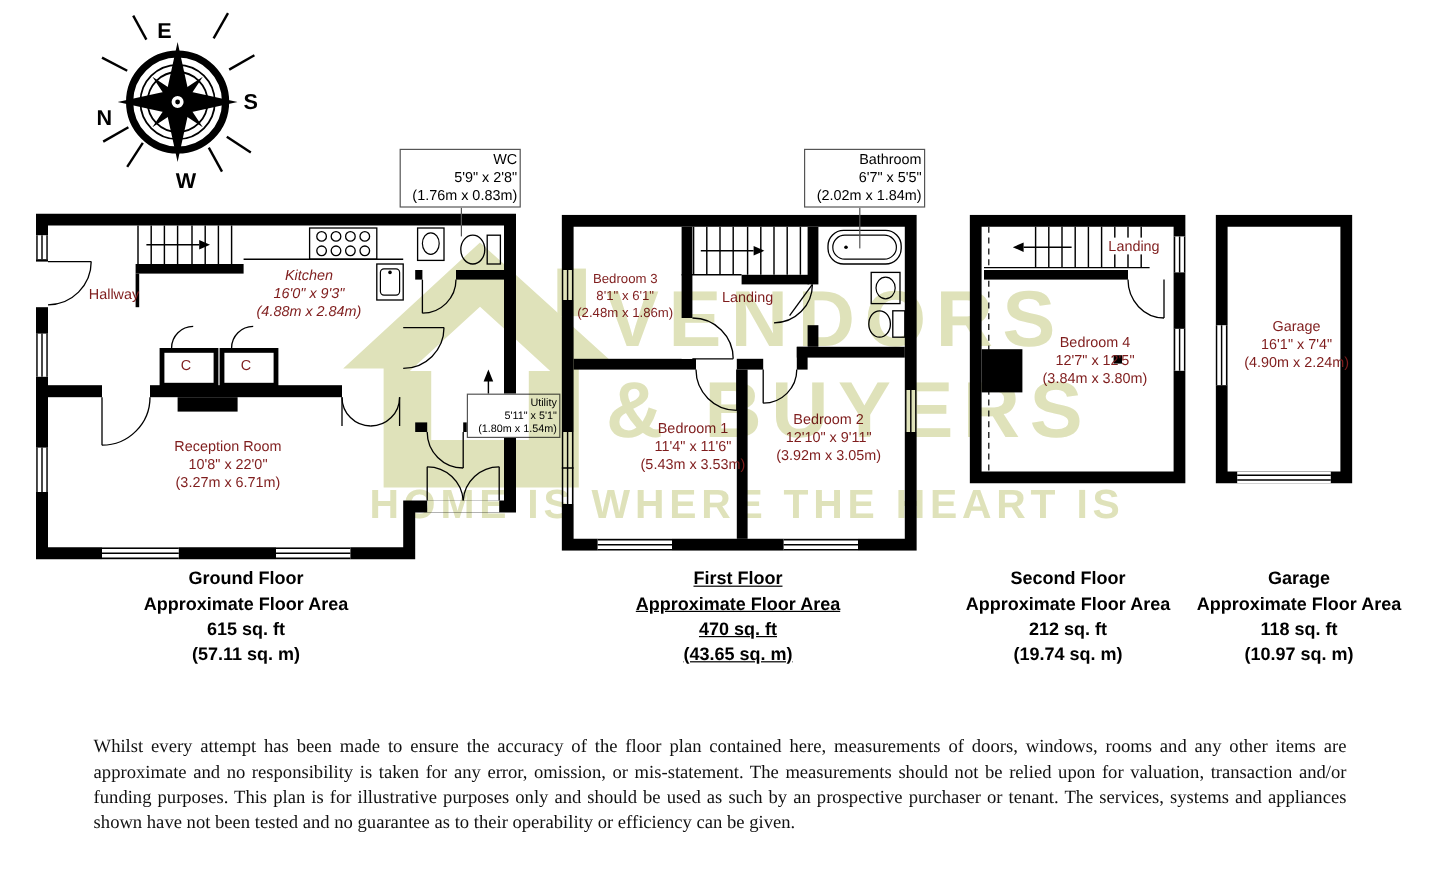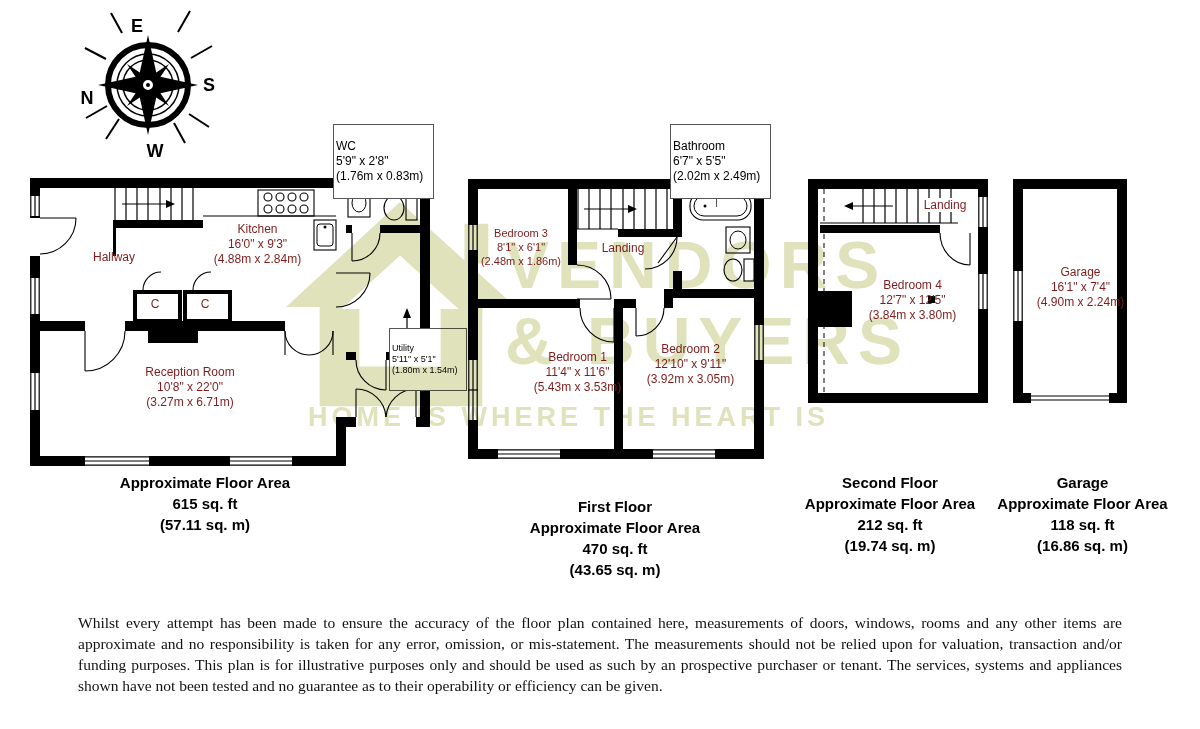--- a/index.html
+++ b/index.html
@@ -1,30 +1,30 @@
 <!DOCTYPE html>
 <html><head>
 <meta charset="utf-8">
 <style>
   html,body{margin:0;padding:0;background:#fff;}
   #canvas{position:relative;width:1200px;height:729px;background:#fff;overflow:hidden;
           font-family:"Liberation Sans",sans-serif;color:#000;}
   .abs{position:absolute;}
   .lbl{position:absolute;text-align:center;font-size:12px;line-height:15px;color:#7f1d1d;z-index:2;}
   .lbl.small{font-size:11px;line-height:14px;}
-  .callout{position:absolute;background:#fff;border:1px solid #555;text-align:left;
-           font-size:12px;line-height:15px;z-index:4;padding:14px 2px;}
+  .callout{position:absolute;background:#fff;border:1px solid #555;text-align:right;
+           font-size:12px;line-height:15px;z-index:4;padding:1px 2px;}
   .callout.tiny{font-size:9px;line-height:11px;}
   .leader{position:absolute;width:1px;background:#555;z-index:3;}
   .caption{position:absolute;text-align:center;font-weight:bold;font-size:15px;line-height:21px;z-index:2;}
   .plan{position:absolute;z-index:1;}
   .wm{position:absolute;z-index:5;pointer-events:none;mix-blend-mode:multiply;
       color:#dfe2ba;font-weight:bold;white-space:nowrap;}
   .wm-big{font-size:66px;letter-spacing:8px;line-height:1;}
-  .wm-tag{font-size:27px;letter-spacing:4px;line-height:1;}
+  .wm-tag{font-size:34px;letter-spacing:4px;line-height:1;}
   .landing2{background:#fff;padding:0 3px;}
   #disclaimer{position:absolute;left:78px;top:612px;width:1044px;text-align:justify;
       font-family:Liberation Serif, serif;font-size:15.5px;line-height:1.36;color:#111;z-index:2;}
   svg .wall{fill:#000;}
   svg .thin{stroke:#000;stroke-width:1.2;fill:none;}
   svg .arc{stroke:#000;stroke-width:1.1;fill:none;}
   svg .fix{stroke:#000;stroke-width:1.1;fill:#fff;}
 </style>
 </head>
 <body>
@@ -321,35 +321,35 @@
   <div class="callout" style="left:333px;top:124px;width:95px;">
     <div>WC</div>
     <div>5'9" x 2'8"</div>
     <div>(1.76m x 0.83m)</div>
   </div>
   <div class="leader" style="left:384px;top:173px;height:24px;"></div>
 
   <div class="callout" style="left:670px;top:124px;width:95px;">
     <div>Bathroom</div>
     <div>6'7" x 5'5"</div>
-    <div>(2.02m x 2.49m)</div>
+    <div>(2.02m x 1.84m)</div>
   </div>
   <div class="leader" style="left:716px;top:173px;height:34px;"></div>
 
   <div class="callout tiny" style="left:389px;top:328px;width:72px;">
     <div>Utility</div>
     <div>5'11" x 5'1"</div>
     <div>(1.80m x 1.54m)</div>
   </div>
 
-  <div class="lbl" style="left:55px;top:250px;width:80px;text-align:right;">
+  <div class="lbl" style="left:55px;top:238px;width:80px;">
     <div>Hallway</div>
   </div>
 
-  <div class="lbl" style="left:195px;top:222px;width:125px;">
+  <div class="lbl" style="left:195px;top:222px;width:125px;font-style:italic;">
     <div>Kitchen</div>
     <div>16'0" x 9'3"</div>
     <div>(4.88m x 2.84m)</div>
   </div>
 
   <div class="lbl" style="left:146px;top:297px;width:18px;">C</div>
   <div class="lbl" style="left:196px;top:297px;width:18px;">C</div>
 
   <div class="lbl" style="left:115px;top:365px;width:150px;">
     <div>Reception Room</div>
@@ -387,38 +387,39 @@
     <div>(3.84m x 3.80m)</div>
   </div>
 
   <div class="lbl" style="left:1018px;top:265px;width:125px;">
     <div>Garage</div>
     <div>16'1" x 7'4"</div>
     <div>(4.90m x 2.24m)</div>
   </div>
 
   <div class="caption" style="left:60px;top:472px;width:290px;">
+    <div>Ground Floor</div>
     <div>Approximate Floor Area</div>
     <div>615 sq. ft</div>
     <div>(57.11 sq. m)</div>
   </div>
-  <div class="caption" style="left:470px;top:496px;width:290px;">
+  <div class="caption" style="left:470px;top:472px;width:290px;text-decoration:underline;">
     <div>First Floor</div>
     <div>Approximate Floor Area</div>
     <div>470 sq. ft</div>
     <div>(43.65 sq. m)</div>
   </div>
   <div class="caption" style="left:788px;top:472px;width:204px;">
     <div>Second Floor</div>
     <div>Approximate Floor Area</div>
     <div>212 sq. ft</div>
     <div>(19.74 sq. m)</div>
   </div>
   <div class="caption" style="left:985px;top:472px;width:195px;">
     <div>Garage</div>
     <div>Approximate Floor Area</div>
     <div>118 sq. ft</div>
-    <div>(16.86 sq. m)</div>
+    <div>(10.97 sq. m)</div>
   </div>
 
   <div id="disclaimer">Whilst every attempt has been made to ensure the accuracy of the floor plan contained here, measurements of doors, windows, rooms and any other items are approximate and no responsibility is taken for any error, omission, or mis-statement. The measurements should not be relied upon for valuation, transaction and/or funding purposes. This plan is for illustrative purposes only and should be used as such by an prospective purchaser or tenant. The services, systems and appliances shown have not been tested and no guarantee as to their operability or efficiency can be given.</div>
 
 </div>
 
 </body></html>

